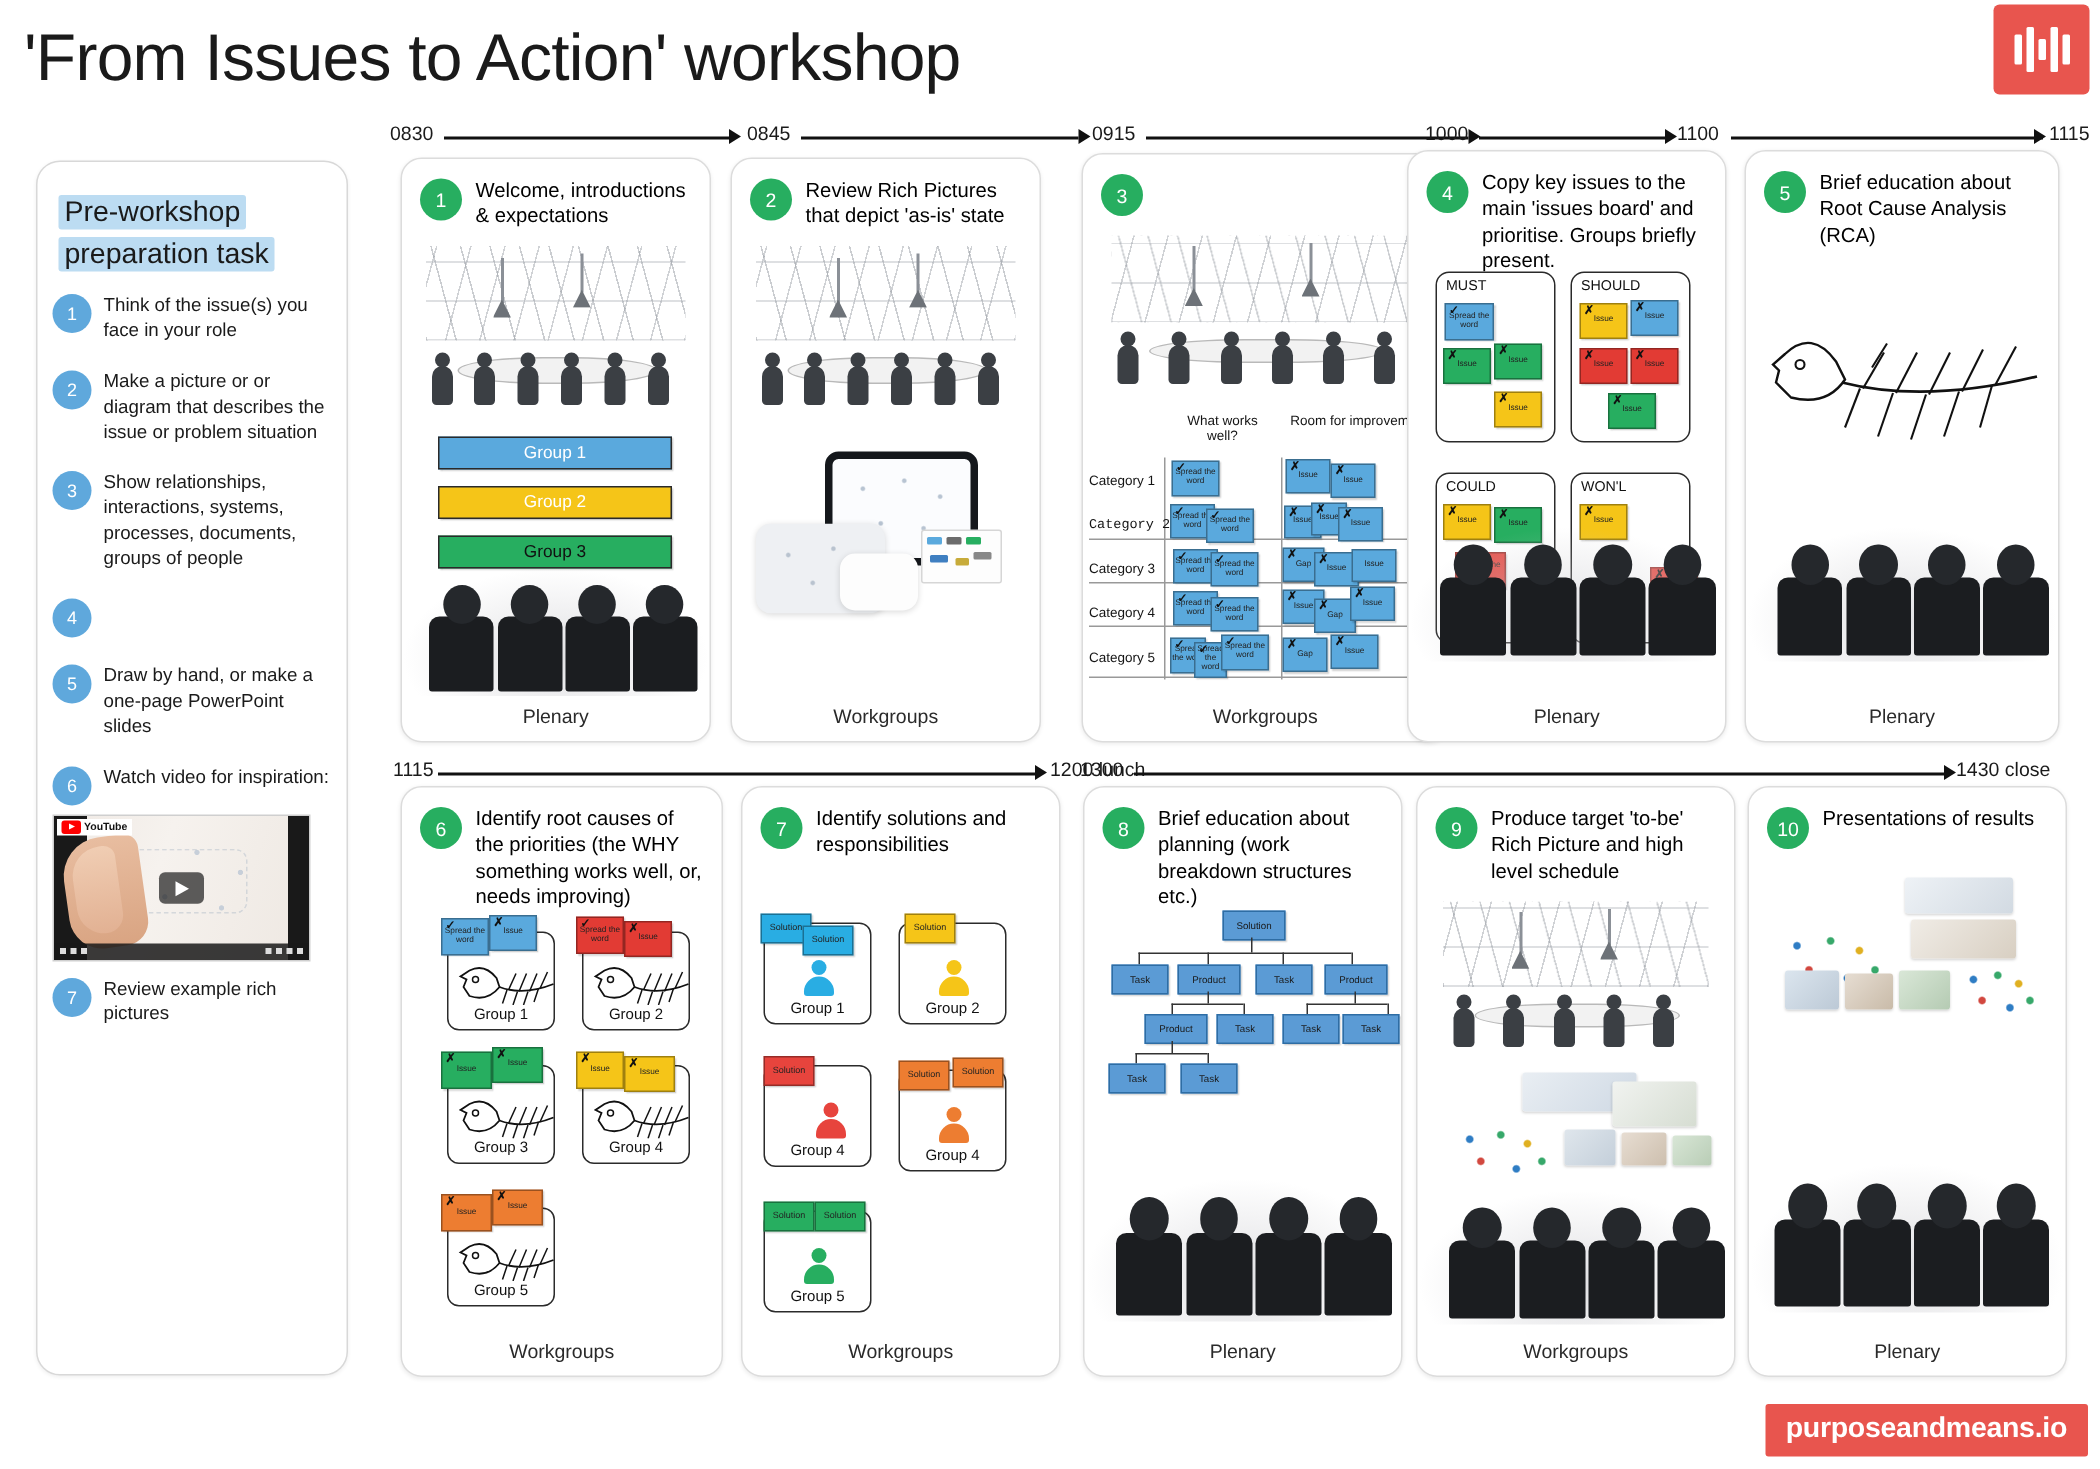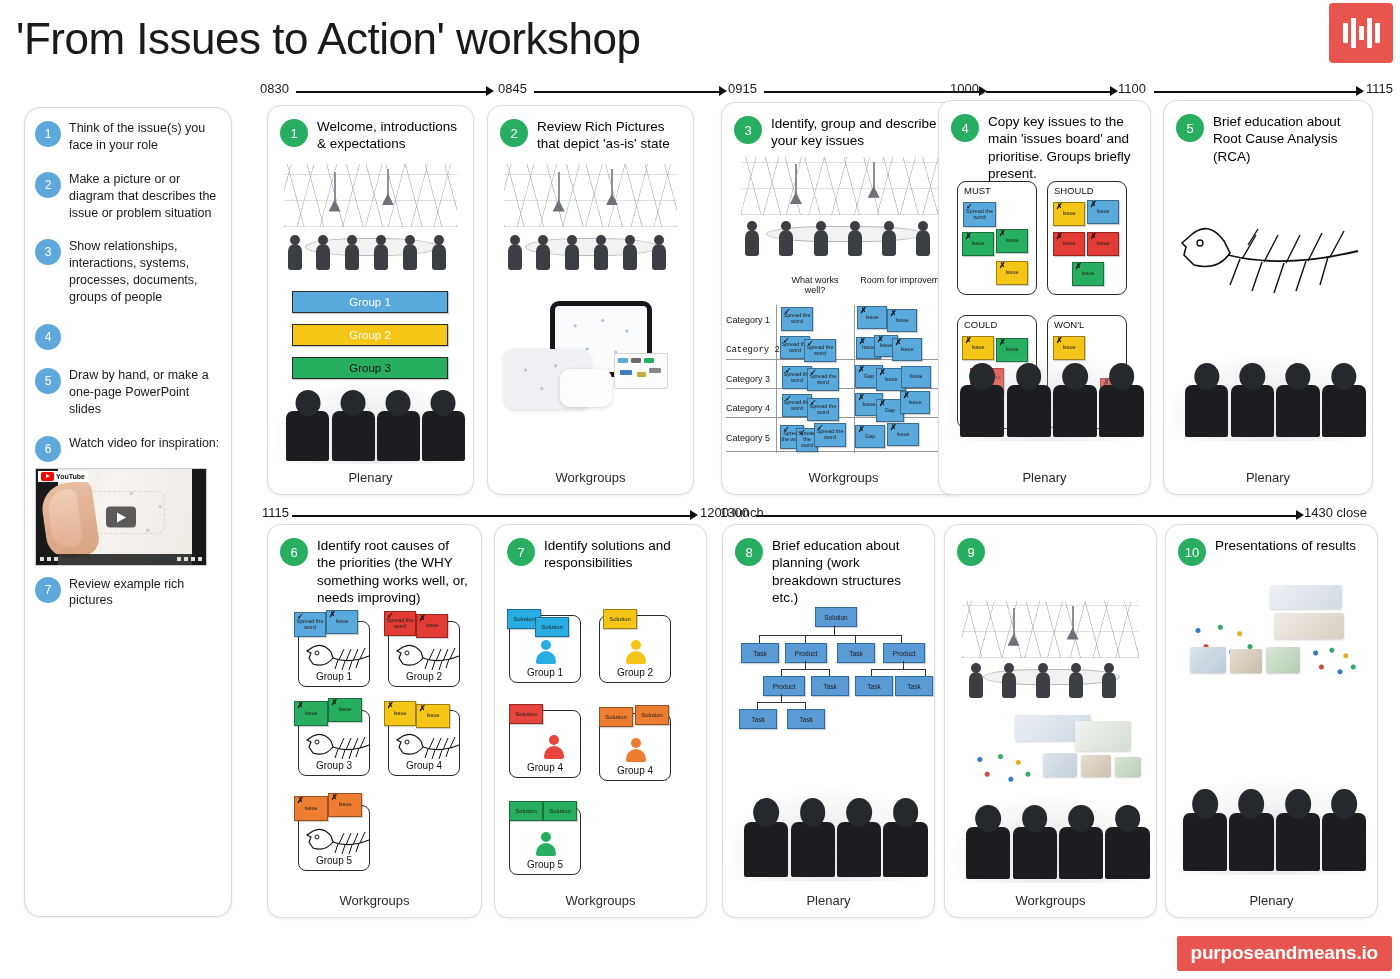--- a/index.html
+++ b/index.html
@@ -287,20 +287,24 @@
   <div class="title">'From Issues to Action' workshop</div>
   <div class="brand-logo">
     <i></i>
       <i></i>
       <i></i>
       <i></i>
       <i></i>
   </div>
 
   <div class="sidebar">
+    <div class="sb-title">
+      <span>Pre-workshop</span><br>
+      <span>preparation task</span>
+    </div>
     <div class="sb-list">
       <div class="sb-item">
         <div class="sb-num">1</div>
         <div class="sb-text">Think of the issue(s) you face in your role</div>
       </div>
       <div class="sb-item">
         <div class="sb-num">2</div>
         <div class="sb-text">Make a picture or or diagram that describes the issue or problem situation</div>
       </div>
       <div class="sb-item">
@@ -445,21 +449,20 @@
         <div class="mrow" style="left:22px;top:18px;width:9px;background:#c7ab3a;"></div>
         <div class="mrow" style="left:34px;top:14px;width:12px;background:#888;"></div>
       </div>
     </div>
     <div class="card-foot">Workgroups</div>
   </div>
 
   <div class="card" style="left:721px;top:102px;width:243px;height:391px;">
     <div class="card-head">
       <div class="c-num">3</div>
-      <div class="c-title">Identify, group and describe your key issues</div>
     </div>
     <div class="card-body" style="top:52px;height:112px;">
       <div class="room">
         <div class="ceil"></div>
         <div class="lamp" style="left:30%;top:8%;height:30px;"></div>
         <div class="lamp" style="left:62%;top:6%;height:26px;"></div>
         <div class="table"></div>
         <div class="ppl">
           <i style="left:4%;"></i>
             <i style="left:20%;"></i>
@@ -1008,20 +1011,21 @@
         <div class="chair" style="left:54%;"></div>
         <div class="chair" style="left:76%;"></div>
       </div>
     </div>
     <div class="card-foot">Plenary</div>
   </div>
 
   <div class="card" style="left:944px;top:524px;width:211px;height:392px;">
     <div class="card-head">
       <div class="c-num">9</div>
+      <div class="c-title">Produce target 'to-be' Rich Picture and high level schedule</div>
     </div>
     <div class="card-body" style="top:74px;height:110px;">
       <div class="room">
         <div class="ceil"></div>
         <div class="lamp" style="left:32%;top:8%;height:28px;"></div>
         <div class="lamp" style="left:60%;top:6%;height:24px;"></div>
         <div class="table"></div>
         <div class="ppl">
           <i style="left:6%;"></i>
             <i style="left:24%;"></i>

